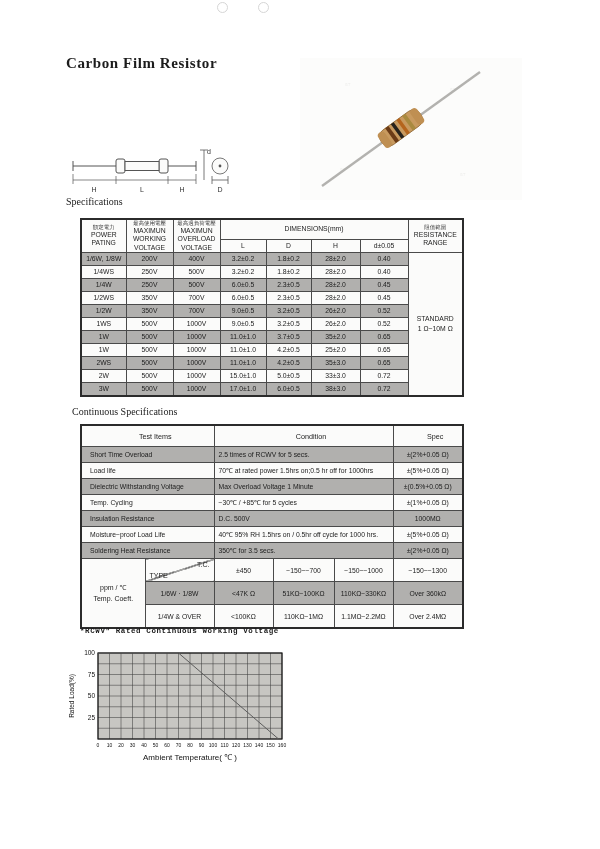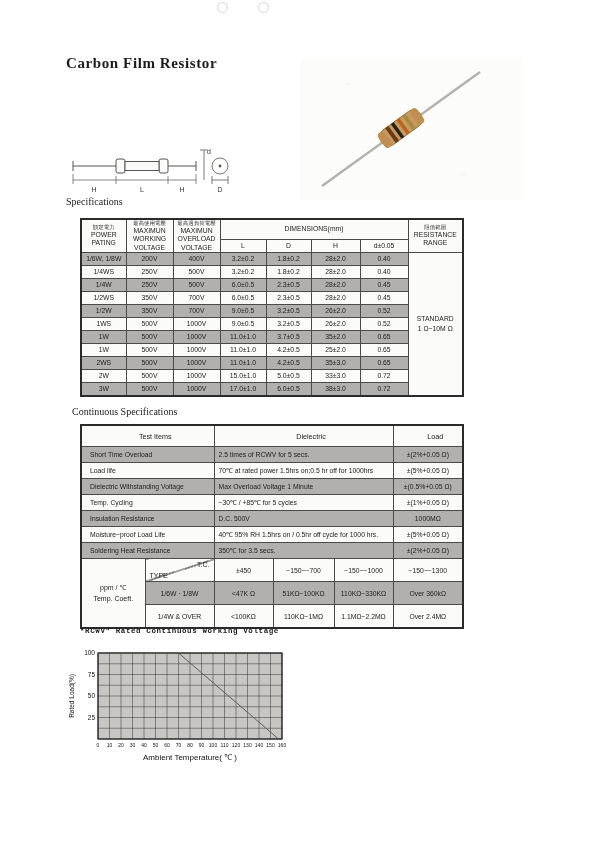--- a/index.html
+++ b/index.html
@@ -274,22 +274,22 @@
       <col style="width:64px">
         <col style="width:69px">
         <col style="width:59px">
       <col style="width:61px">
         <col style="width:59px">
         <col style="width:70px">
     </colgroup>
     <thead>
       <tr>
         <th colspan="2">Test Items</th>
-        <th colspan="3">Dielectric</th>
-        <th>Load</th>
+        <th colspan="3">Condition</th>
+        <th>Spec</th>
       </tr>
     </thead>
     <tbody>
         <tr class="row-dark">
           <td colspan="2" class="ti">Short Time Overload</td>
           <td colspan="3" class="cond">2.5 times of RCWV for 5 secs.</td>
           <td>±(2%+0.05 Ω)</td>
         </tr>
         <tr class="row-light">
           <td colspan="2" class="ti">Load life</td>

